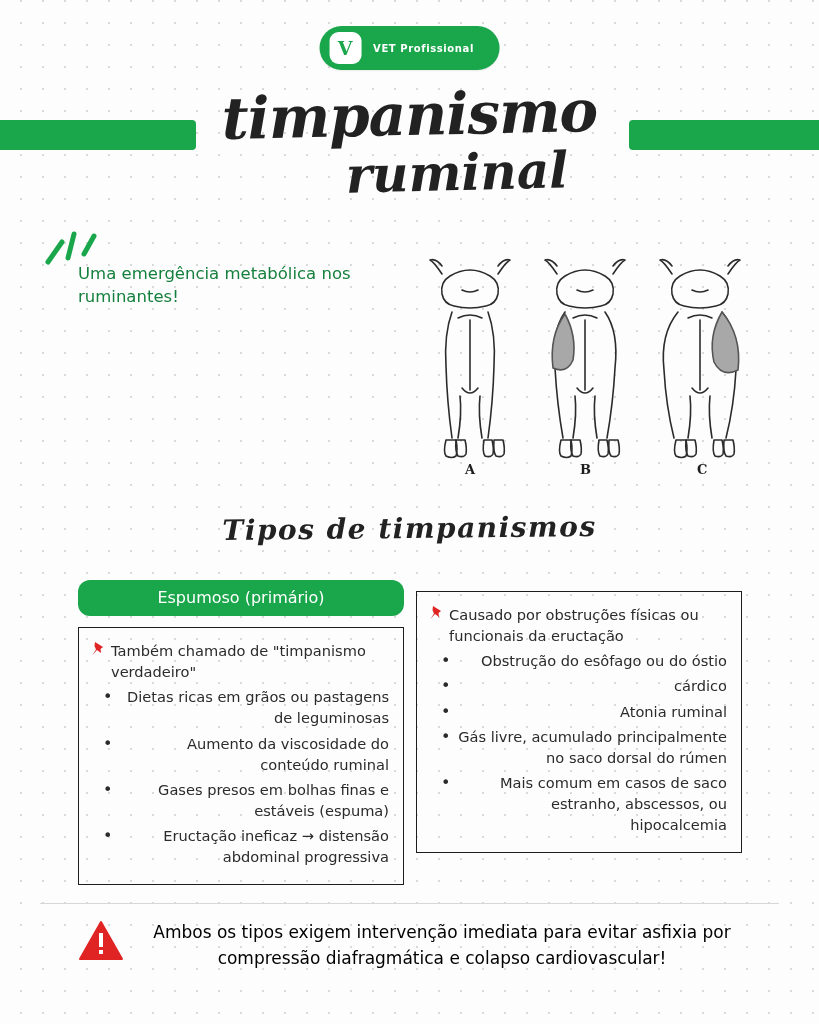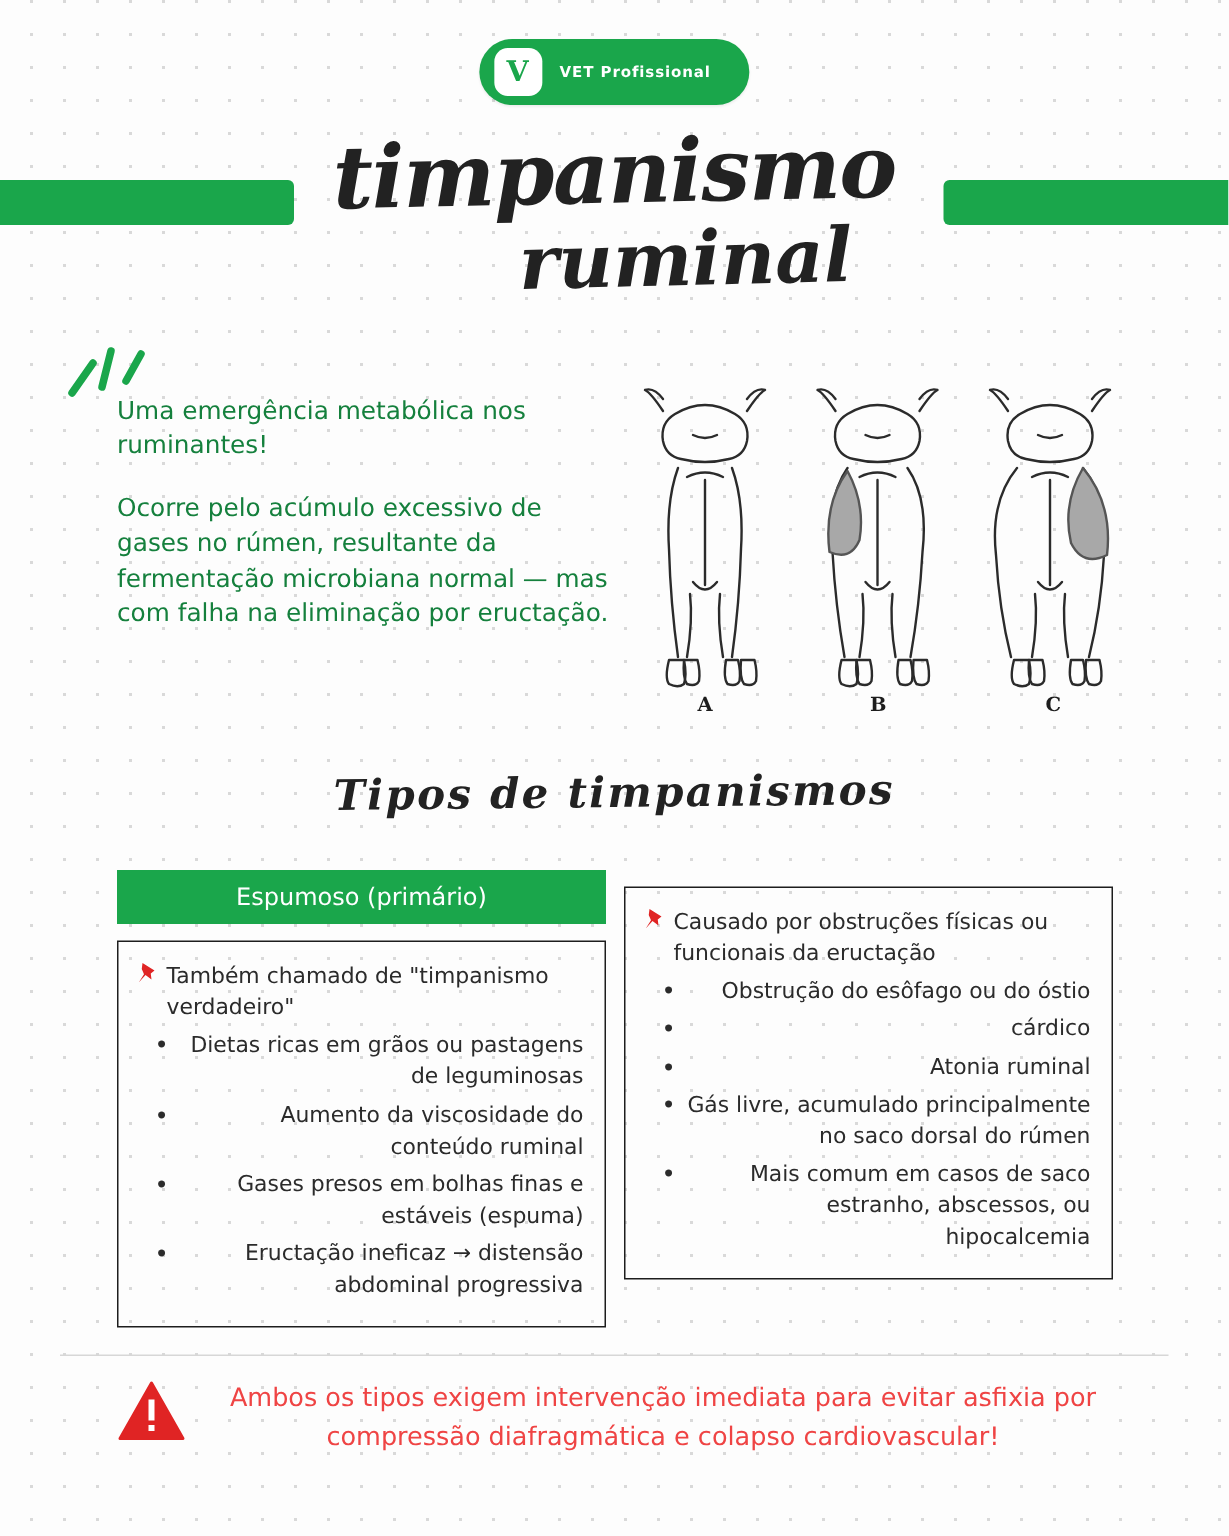--- a/index.html
+++ b/index.html
@@ -166,21 +166,21 @@
     display: flex;
     gap: 12px;
   }
   .col { width: 326px; }
   .col-head {
     background: #1aa64b;
     color: #fff;
     text-align: center;
     font-size: 16px;
     padding: 8px 0 9px;
-    border-radius: 0;
+    border-radius: 12px;
   }
   .col-body {
     border: 1.6px solid #1d1d1d;
     margin-top: 11px;
     padding: 12px 14px 16px 12px;
     min-height: 250px;
     box-sizing: border-box;
     font-size: 14.6px;
     line-height: 1.45;
     color: #2b2b2b;
@@ -219,21 +219,21 @@
     top: 920px;
     left: 78px;
     width: 666px;
     display: flex;
     align-items: flex-start;
     gap: 16px;
   }
   .footer-text {
     font-size: 17px;
     line-height: 1.5;
-    color: #ef4444;
+    color: #000000;
     text-align: center;
     flex: 1;
   }
   .divider {
     position: absolute;
     top: 903px;
     left: 40px;
     width: 739px;
     height: 1px;
     background: #d7d7d7;
@@ -258,21 +258,20 @@
 </div>
 
 <svg class="spark" viewBox="0 0 64 42">
   <path d="M6 34 L20 14" stroke="#1aa64b" stroke-width="5" stroke-linecap="round" fill="none"></path>
   <path d="M26 30 L32 6" stroke="#1aa64b" stroke-width="5" stroke-linecap="round" fill="none"></path>
   <path d="M42 26 L52 8" stroke="#1aa64b" stroke-width="5" stroke-linecap="round" fill="none"></path>
 </svg>
 
 <div class="intro">
   <p>Uma emergência metabólica nos ruminantes!</p>
-  <p>Ocorre pelo acúmulo excessivo de gases no rúmen, resultante da fermentação microbiana normal — mas com falha na eliminação por eructação.</p>
 </div>
 
 <svg class="cows" viewBox="0 0 380 240">
   <g fill="none" stroke="#2b2b2b" stroke-width="1.6" stroke-linecap="round" stroke-linejoin="round">
 
     <g transform="translate(10,6)">
       <path d="M22 18 q-8 -12 -12 -14 q6 -2 12 6"></path>
       <path d="M78 18 q8 -12 12 -14 q-6 -2 -12 6"></path>
       <path d="M30 20 q20 -12 40 0 q10 6 8 18 q-2 10 -12 12 q-16 4 -32 0 q-10 -2 -12 -12 q-2 -12 8 -18z"></path>
       <path d="M42 34 q8 4 16 0"></path>

